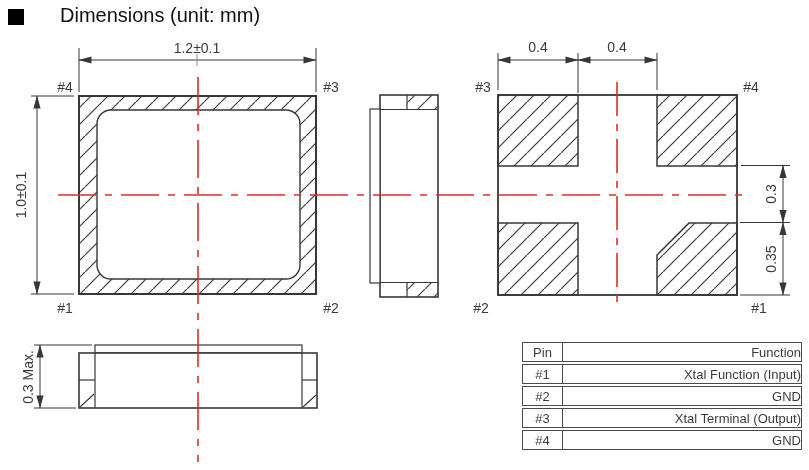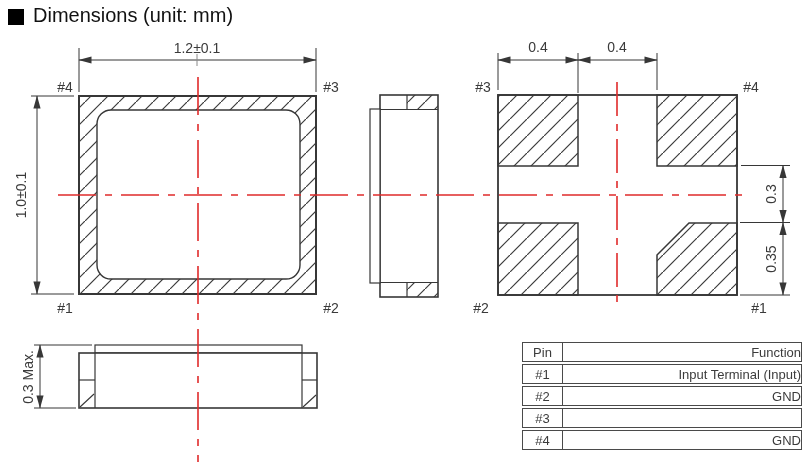--- a/index.html
+++ b/index.html
@@ -2,21 +2,21 @@
 <html><head>
 <meta charset="utf-8">
 <style>
   html,body{margin:0;padding:0;}
   body{
     width:809px;height:470px;background:#ffffff;position:relative;overflow:hidden;
     font-family:"Liberation Sans", sans-serif;
   }
   .title{
     position:absolute;left:8px;top:4px;display:flex;align-items:center;
-    color:#111;font-size:20px;letter-spacing:0px;
+    color:#111;font-size:20px;letter-spacing:0px;gap:27px;
   }
   .title .sq{width:16px;height:16px;background:#000;display:inline-block;margin-right:9px;margin-top:2px;}
   svg{position:absolute;left:0;top:0;}
   svg text{fill:#3a3a3a;font-size:14px;font-family:"Liberation Sans", sans-serif;}
   .pin-table{
     position:absolute;left:512px;top:342px;width:280px;
     font-size:13px;color:#3b3b3b;padding-left:10px;
   }
   .pin-table .trow{
     display:flex;height:20px;border:1.5px solid #4a4a4a;margin-bottom:2px;
@@ -139,26 +139,27 @@
   </g>
 </svg>
 
 <div class="pin-table">
   <div class="trow">
     <div class="pin-cell">Pin</div>
     <div class="fn-cell">Function</div>
   </div>
   <div class="trow">
     <div class="pin-cell">#1</div>
-    <div class="fn-cell">Input Terminal (Input)</div>
+    <div class="fn-cell">Xtal Function (Input)</div>
   </div>
   <div class="trow">
     <div class="pin-cell">#2</div>
     <div class="fn-cell">GND</div>
   </div>
   <div class="trow">
     <div class="pin-cell">#3</div>
+    <div class="fn-cell">Xtal Terminal (Output)</div>
   </div>
   <div class="trow">
     <div class="pin-cell">#4</div>
     <div class="fn-cell">GND</div>
   </div>
 </div>
 
 </body></html>

